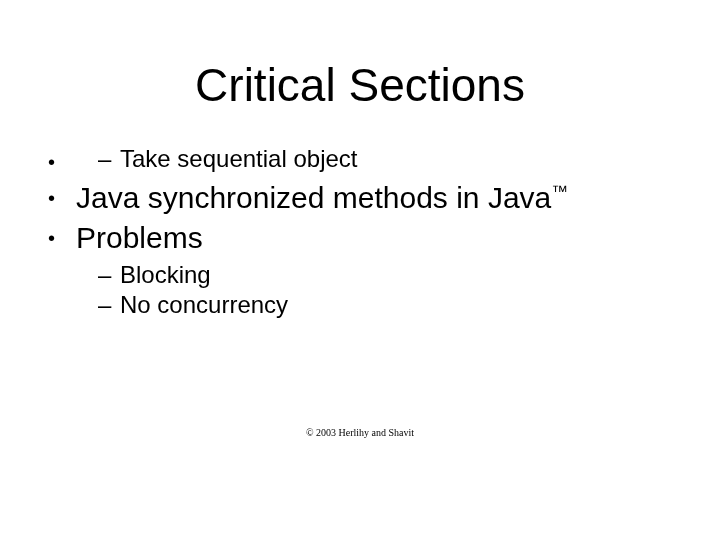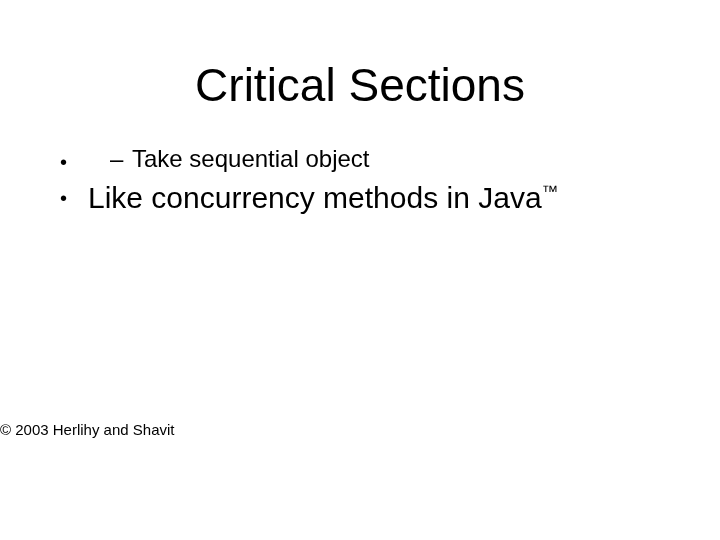--- a/index.html
+++ b/index.html
@@ -10,21 +10,21 @@
     background: #ffffff;
     font-family: "Comic Sans MS", "Comic Sans", cursive, sans-serif;
     color: #000000;
     overflow: hidden;
   }
   .slide {
     width: 720px;
     height: 472px;
     position: relative;
     box-sizing: border-box;
-    padding: 0 60px;
+    padding: 0 48px;
   }
   .title {
     text-align: center;
     font-size: 46px;
     padding-top: 58px;
     padding-bottom: 28px;
     font-weight: normal;
   }
   ul.level1 {
     list-style: none;
@@ -66,38 +66,51 @@
   .tm {
     font-size: 0.55em;
     vertical-align: super;
     letter-spacing: -1px;
   }
   .footer {
     position: absolute;
     bottom: 34px;
     left: 0;
     width: 720px;
-    font-size: 15px;
+    text-align: center;
+    font-size: 10px;
+    font-family: Liberation Serif, serif;
   }
 </style>
 </head>
 <body>
 
 <div class="slide">
 
   <div class="title">Critical Sections</div>
 
   <ul class="level1">
     <li>
       <ul class="level2">
         <li>
           <span>Take sequential object</span>
         </li>
       </ul>
     </li>
     <li>
-      <span>Like concurrency methods in Java</span><span class="tm">™</span>
+      <span>Java synchronized methods in Java</span><span class="tm">™</span>
+    </li>
+    <li>
+      <span>Problems</span>
+      <ul class="level2">
+        <li>
+          <span>Blocking</span>
+        </li>
+        <li>
+          <span>No concurrency</span>
+        </li>
+      </ul>
     </li>
   </ul>
 
   <div class="footer">© 2003 Herlihy and Shavit</div>
 
 </div>
 
 </body></html>

